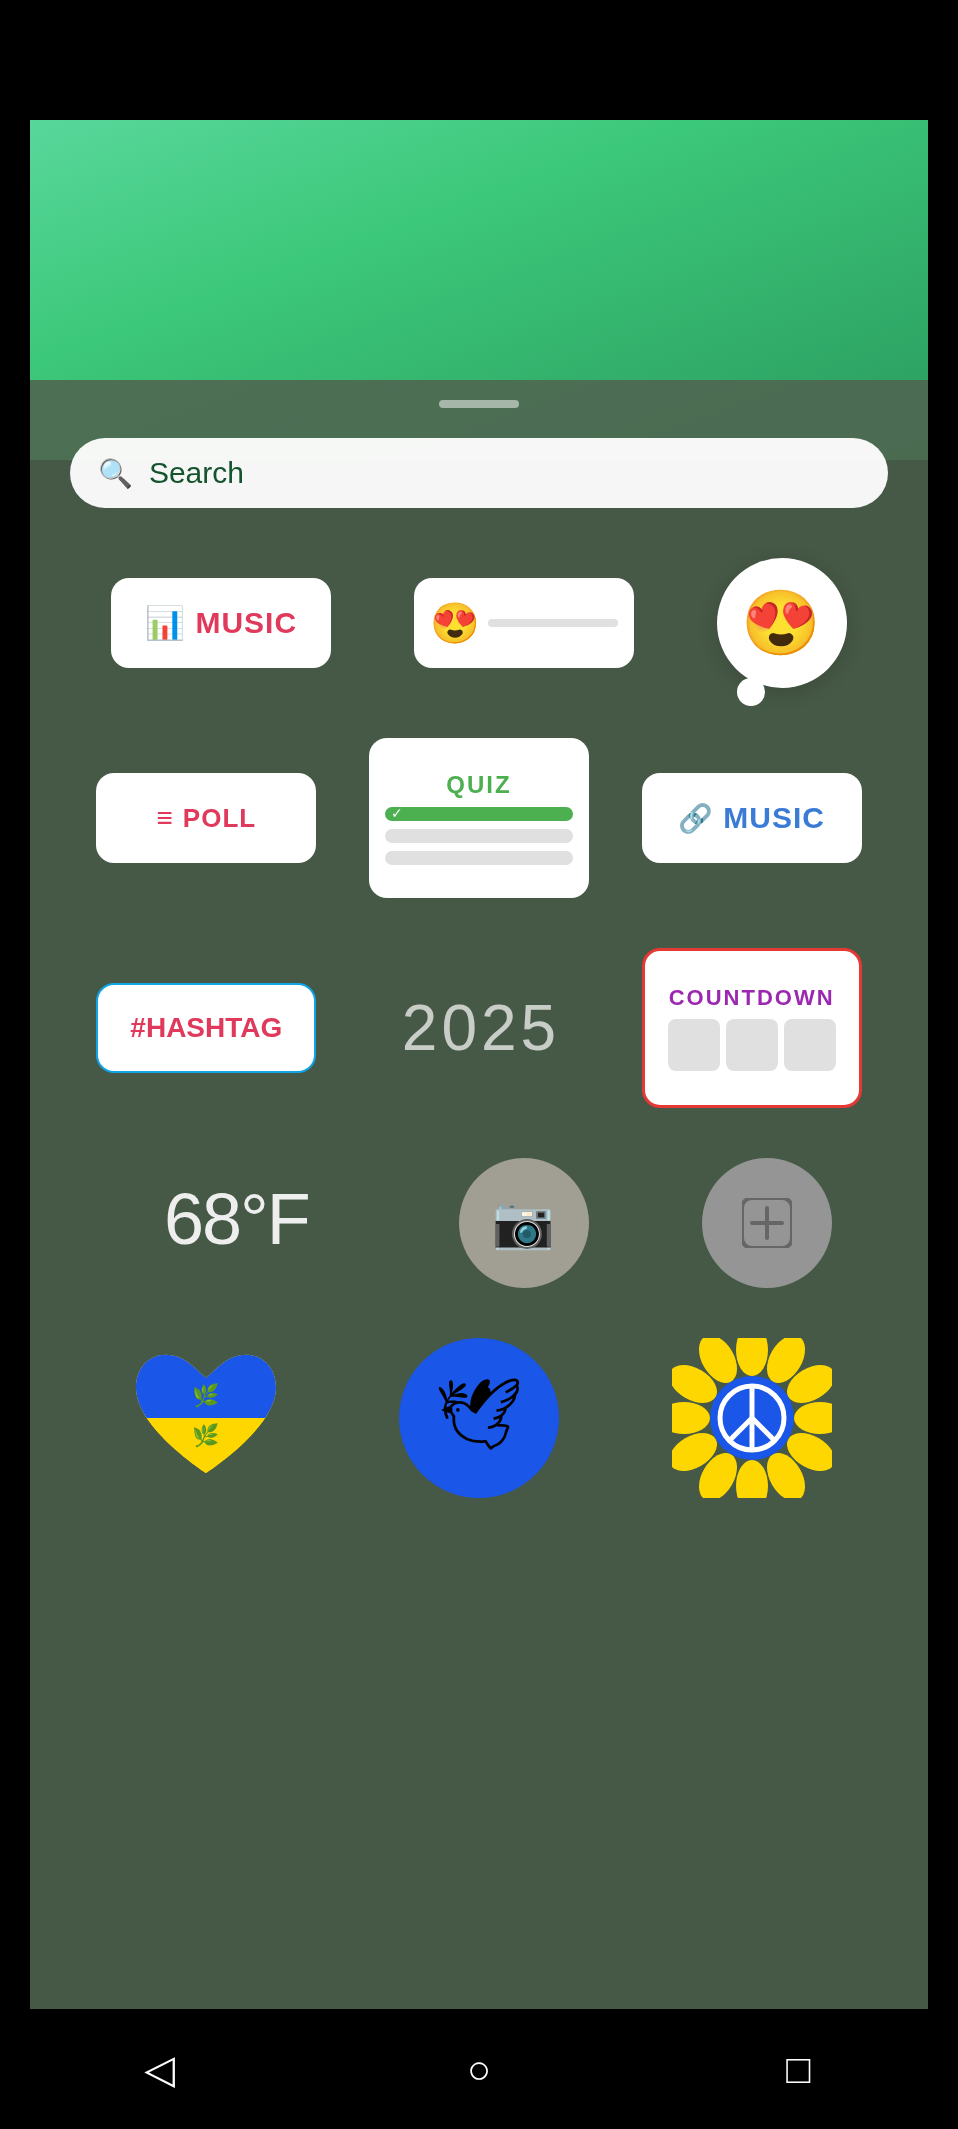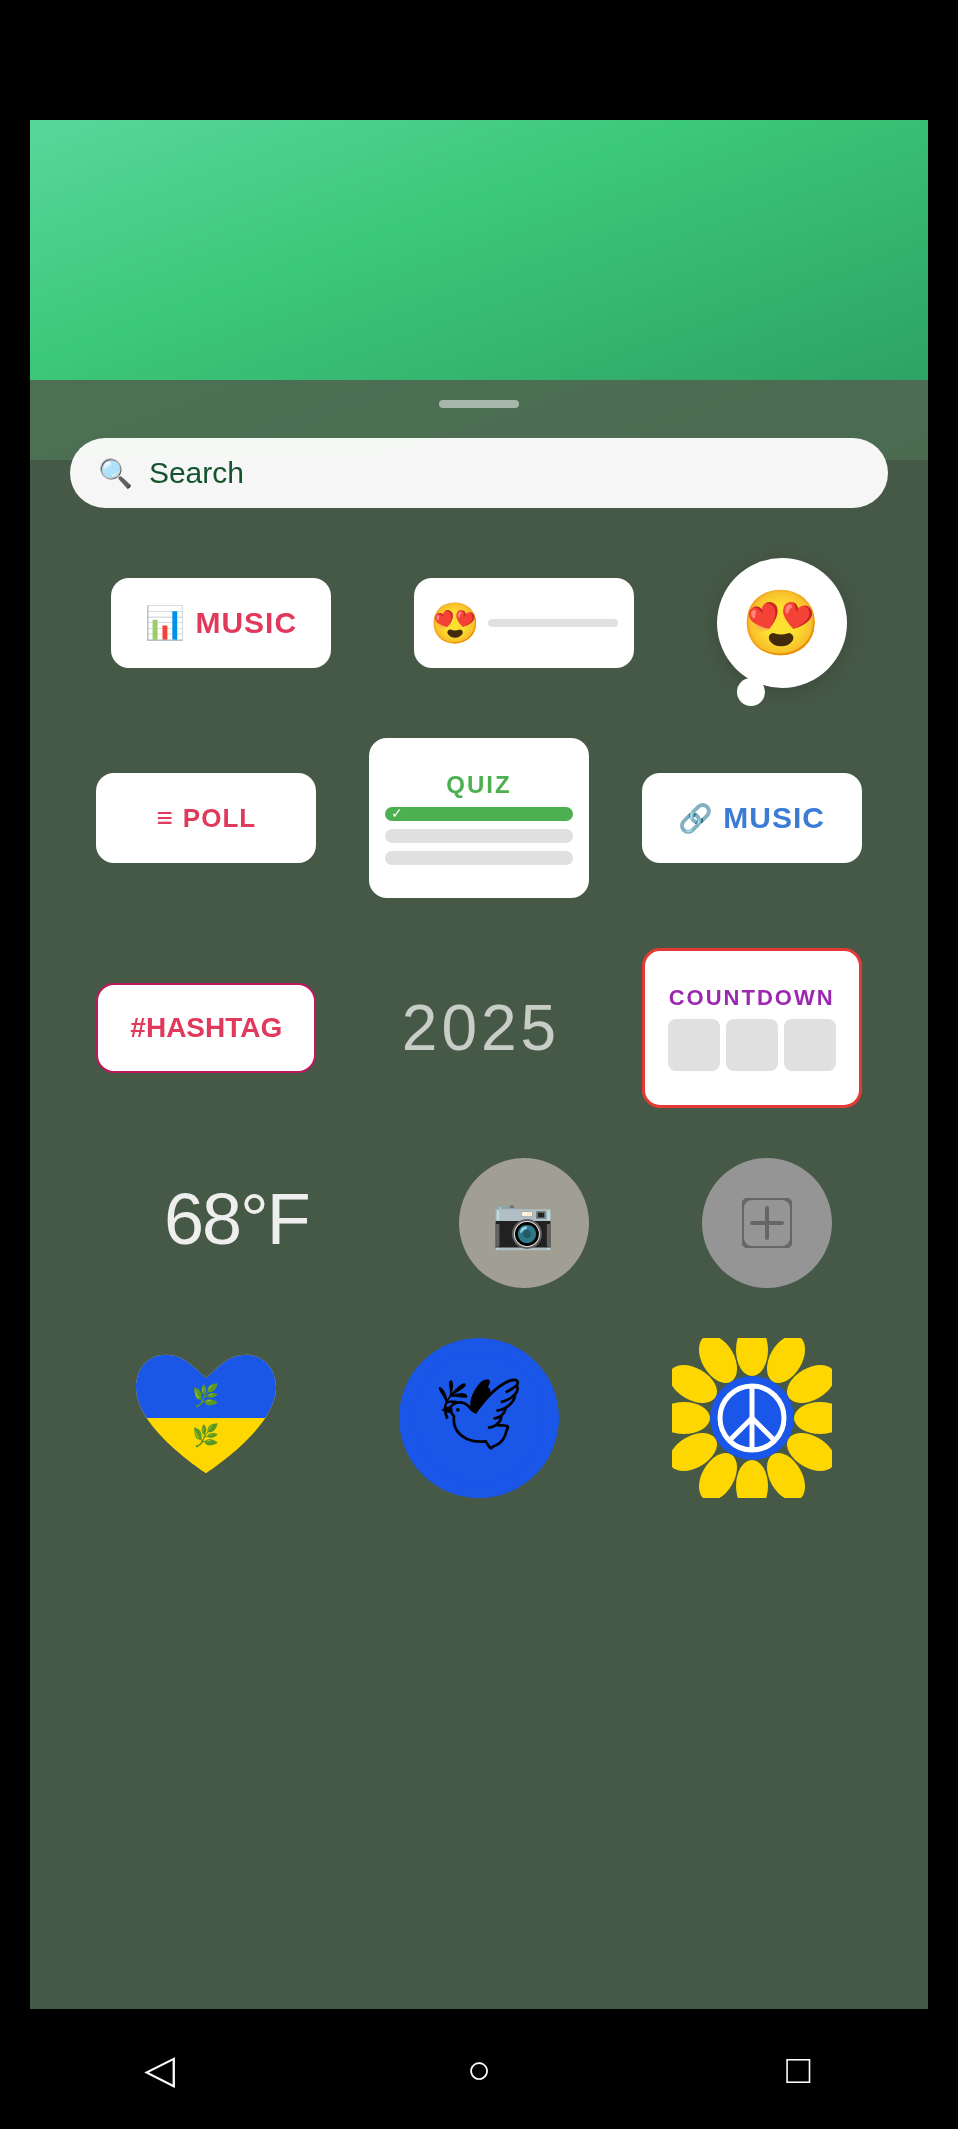--- a/index.html
+++ b/index.html
@@ -212,21 +212,21 @@
       color: #3a7bd5;
       letter-spacing: 1px;
     }
 
     
     .hashtag-sticker {
       width: 220px;
       height: 90px;
       gap: 0;
       padding: 0 18px;
-      border: 2px solid #be185d;
+      border: 2px solid #0ea5e9;
       background: #fff;
     }
     .hashtag-label {
       font-size: 28px;
       font-weight: 700;
       color: #e0395b;
       letter-spacing: 0;
     }
 
     .year-sticker {

